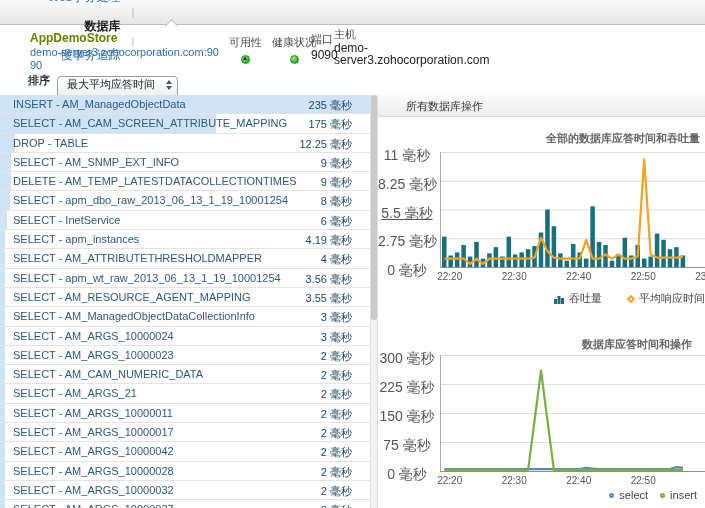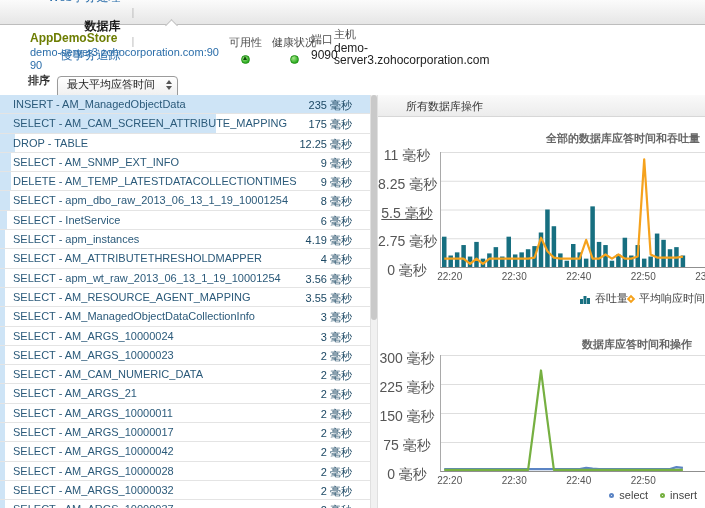--- a/index.html
+++ b/index.html
@@ -68,21 +68,21 @@
   #chart1 .chart-title { top:14px; }
   #chart2 .chart-title { top:0px; right:13px; }
   .plot { position:absolute; left:62px; width:280px; border-left:1px solid #a9a9a9; border-bottom:1px solid #8f8f8f; }
   #chart1 .plot { top:35px; height:116px; }
   #chart2 .plot { top:18px; height:117px; }
   .ylab { position:absolute; width:58px; text-align:center; font-size:14px; color:#555; white-space:nowrap; }
   .xlab { position:absolute; transform:translateX(-50%); font-size:10px; color:#555; white-space:nowrap; }
   .xlabels { position:absolute; left:62px; right:-20px; height:12px; }
   #chart1 .xlabels { top:154px; }
   #chart2 .xlabels { top:138px; }
-  .legend { position:absolute; display:flex; align-items:center; }
+  .legend { position:absolute; display:flex; gap:26px; align-items:center; }
   #chart1 .legend { top:174px; right:0px; }
   #chart2 .legend { top:152px; right:8px; gap:12px; }
   .legend .item { display:flex; align-items:center; gap:5px; font-size:11px; color:#444; cursor:pointer; }
   .lg-diamond { width:6px; height:6px; border:2px solid #f5a21d; transform:rotate(45deg); background:#fff; }
   .lg-circle { width:5px; height:5px; border:2px solid; border-radius:50%; background:#fff; }
   svg { display:block; }
 </style>
 </head>
 <body>
 

